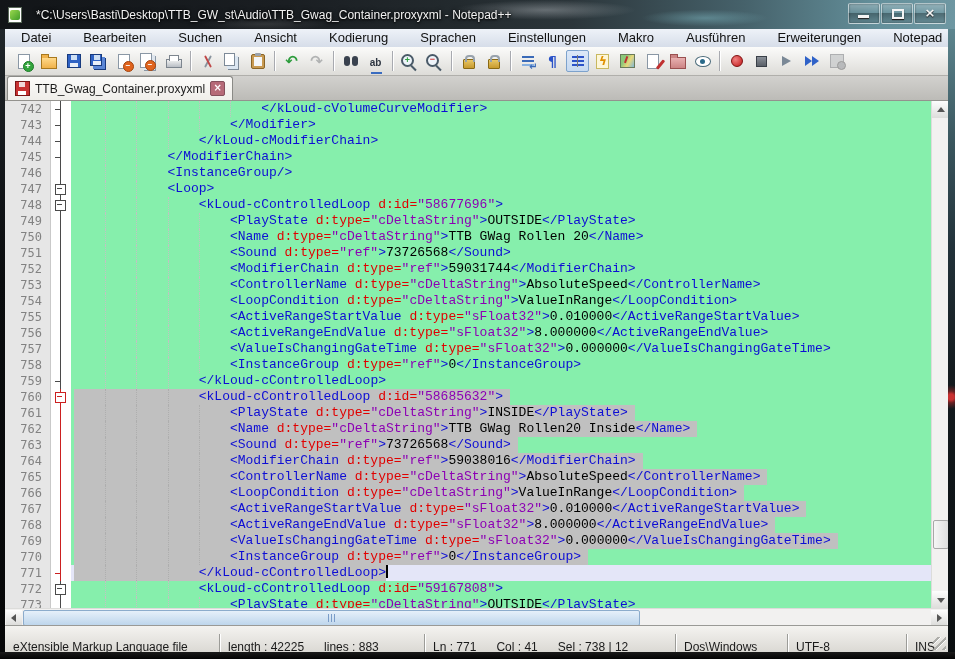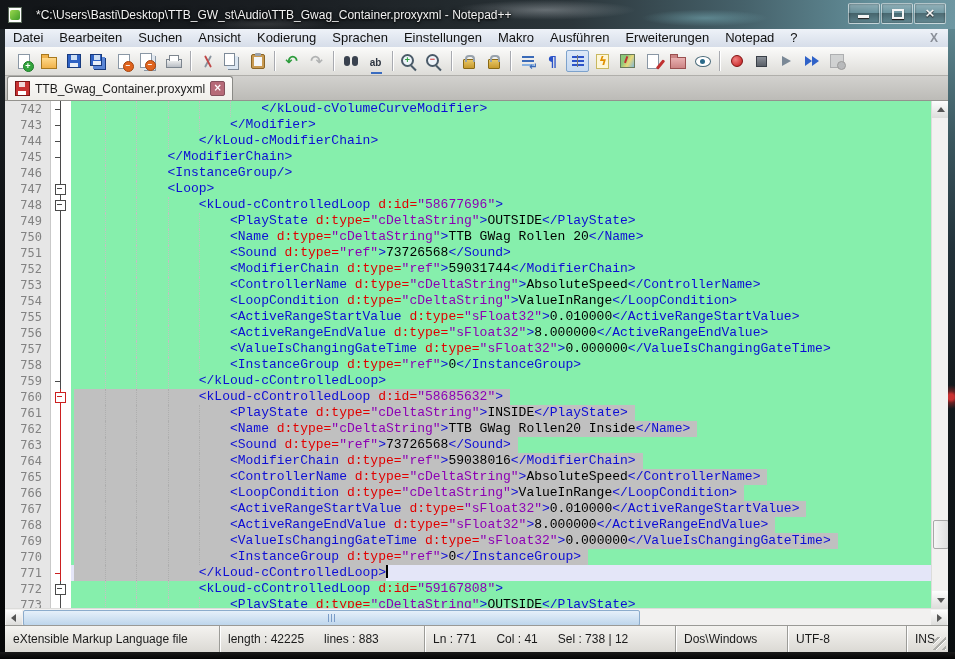--- a/index.html
+++ b/index.html
@@ -21,21 +21,21 @@
   .wbtn{width:30px;height:19px;margin-left:1px;border:1px solid rgba(255,255,255,.5);border-radius:2px;
     background:linear-gradient(rgba(255,255,255,.28),rgba(255,255,255,.06) 45%,rgba(0,0,0,.28) 50%,rgba(90,110,115,.25));
     position:relative;box-shadow:inset 0 0 2px rgba(0,0,0,.5);}
   .g-min{position:absolute;left:9px;bottom:5px;width:11px;height:3px;background:#f4f4f4;box-shadow:0 1px 1px #222;}
   .g-max{position:absolute;left:10px;top:5px;width:8px;height:6px;border:2px solid #f4f4f4;box-shadow:0 1px 1px #222;}
   .g-x{position:absolute;left:0;top:0;width:100%;text-align:center;color:#f6f6f6;
     font:bold 13px/18px "DejaVu Sans",sans-serif;text-shadow:0 1px 1px #222;font-style:normal;}
   
   .menubar{position:absolute;left:5px;top:29px;width:943px;height:18px;
     background:linear-gradient(#eef2f8,#d6dde9);border-bottom:1px solid #b4bcc8;display:flex;align-items:center;}
-  .mi{font-size:13px;color:#111;padding:0 8px;line-height:18px;}
+  .mi{font-size:13px;color:#111;padding:0 16px;line-height:18px;}
   .menux{margin-left:auto;padding:0 10px;color:#8a8f98;font:bold 12px/18px "Liberation Sans",sans-serif;}
   
   .toolbar{position:absolute;left:5px;top:47px;width:943px;height:29px;
     background:linear-gradient(#fbfbfa,#dddcd8);border-bottom:1px solid #b0afab;
     display:flex;align-items:center;padding-left:6px;box-sizing:border-box;}
   .tbsep{width:1px;height:20px;background:#a8aab0;box-shadow:1px 0 0 #fff;margin:0 4px;flex:none;}
   .tbi{width:23px;height:22px;display:inline-flex;align-items:center;justify-content:center;
        position:relative;margin:0 1px;flex:none;box-sizing:border-box;}
   .tbi b{display:block;position:relative;font-style:normal;}
   .pressed{background:linear-gradient(#dce8f8,#c6d9f0);border:1px solid #7da2cc;border-radius:2px;}
@@ -151,21 +151,21 @@
   .harrow.left::after{content:"";position:absolute;left:5px;top:4px;border-top:4px solid transparent;border-bottom:4px solid transparent;border-right:5px solid #555;}
   .harrow.right::after{content:"";position:absolute;left:6px;top:4px;border-top:4px solid transparent;border-bottom:4px solid transparent;border-left:5px solid #555;}
   .hthumb{position:absolute;left:18px;top:1px;width:615px;height:14px;border:1px solid #8caccc;border-radius:2px;
     background:linear-gradient(#e6f0fa,#bed6ec);}
   .hthumb::after{content:"";position:absolute;left:50%;top:3px;width:8px;height:8px;margin-left:-4px;
     background:repeating-linear-gradient(90deg,#7a9cc8 0 1px,transparent 1px 3px);}
   
   .statusbar{position:absolute;left:5px;top:625px;width:943px;height:27px;
     background:linear-gradient(#f4f3f0,#dbd9d4);border-top:1px solid #9a9a96;box-sizing:border-box;
     font-size:12px;color:#1a1a1a;}
-  .ss{position:absolute;top:0;height:26px;line-height:26px;padding-left:8px;white-space:pre;overflow:hidden;box-sizing:border-box;}
+  .ss{position:absolute;top:8px;height:26px;line-height:26px;padding-left:8px;white-space:pre;overflow:hidden;box-sizing:border-box;}
   .ss+.ss{border-left:1px solid #9c9c98;box-shadow:inset 1px 0 0 #fff;margin-left:14px;}
   .s1{left:0;width:200px;} .s2{left:200px;width:205px;} .s3{left:405px;width:209px;}
   .s4{left:656px;width:124px;} .s5{left:768px;width:119px;} .s6{left:887px;width:38px;}
   .ss span{margin-right:20px;}
   .grip{position:absolute;right:2px;bottom:2px;width:13px;height:13px;
     background:repeating-linear-gradient(135deg,transparent 0 3px,#a8a8a4 3px 5px,#fff 5px 6px);opacity:.9;}
   
   .bl{position:absolute;left:0;top:29px;width:5px;height:623px;background:linear-gradient(#20262a,#0a0c0e 40%,#060708);}
   .br{position:absolute;left:948px;top:29px;width:7px;height:623px;
     background:

